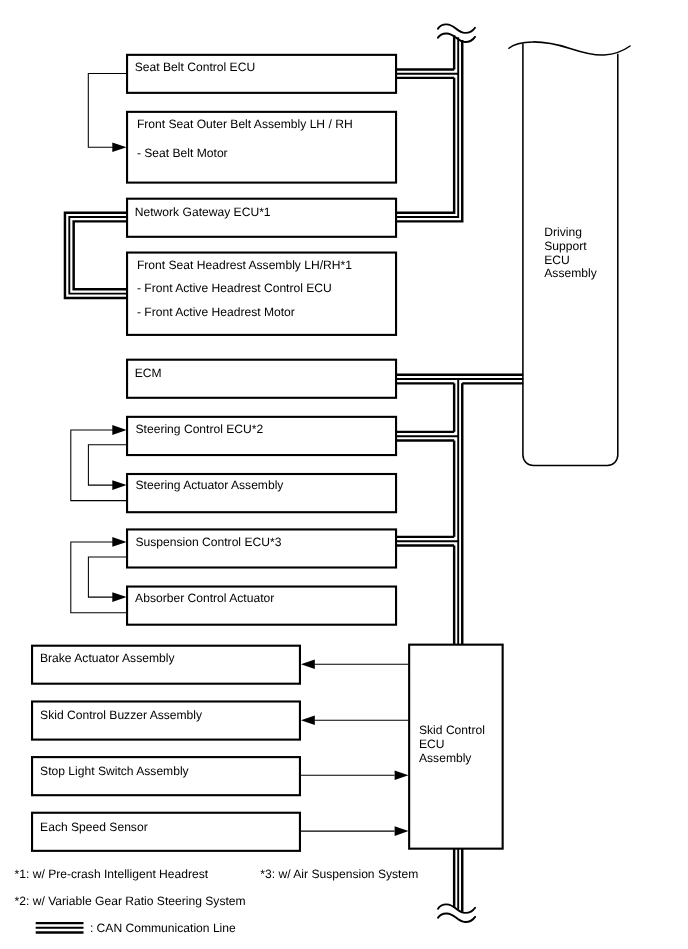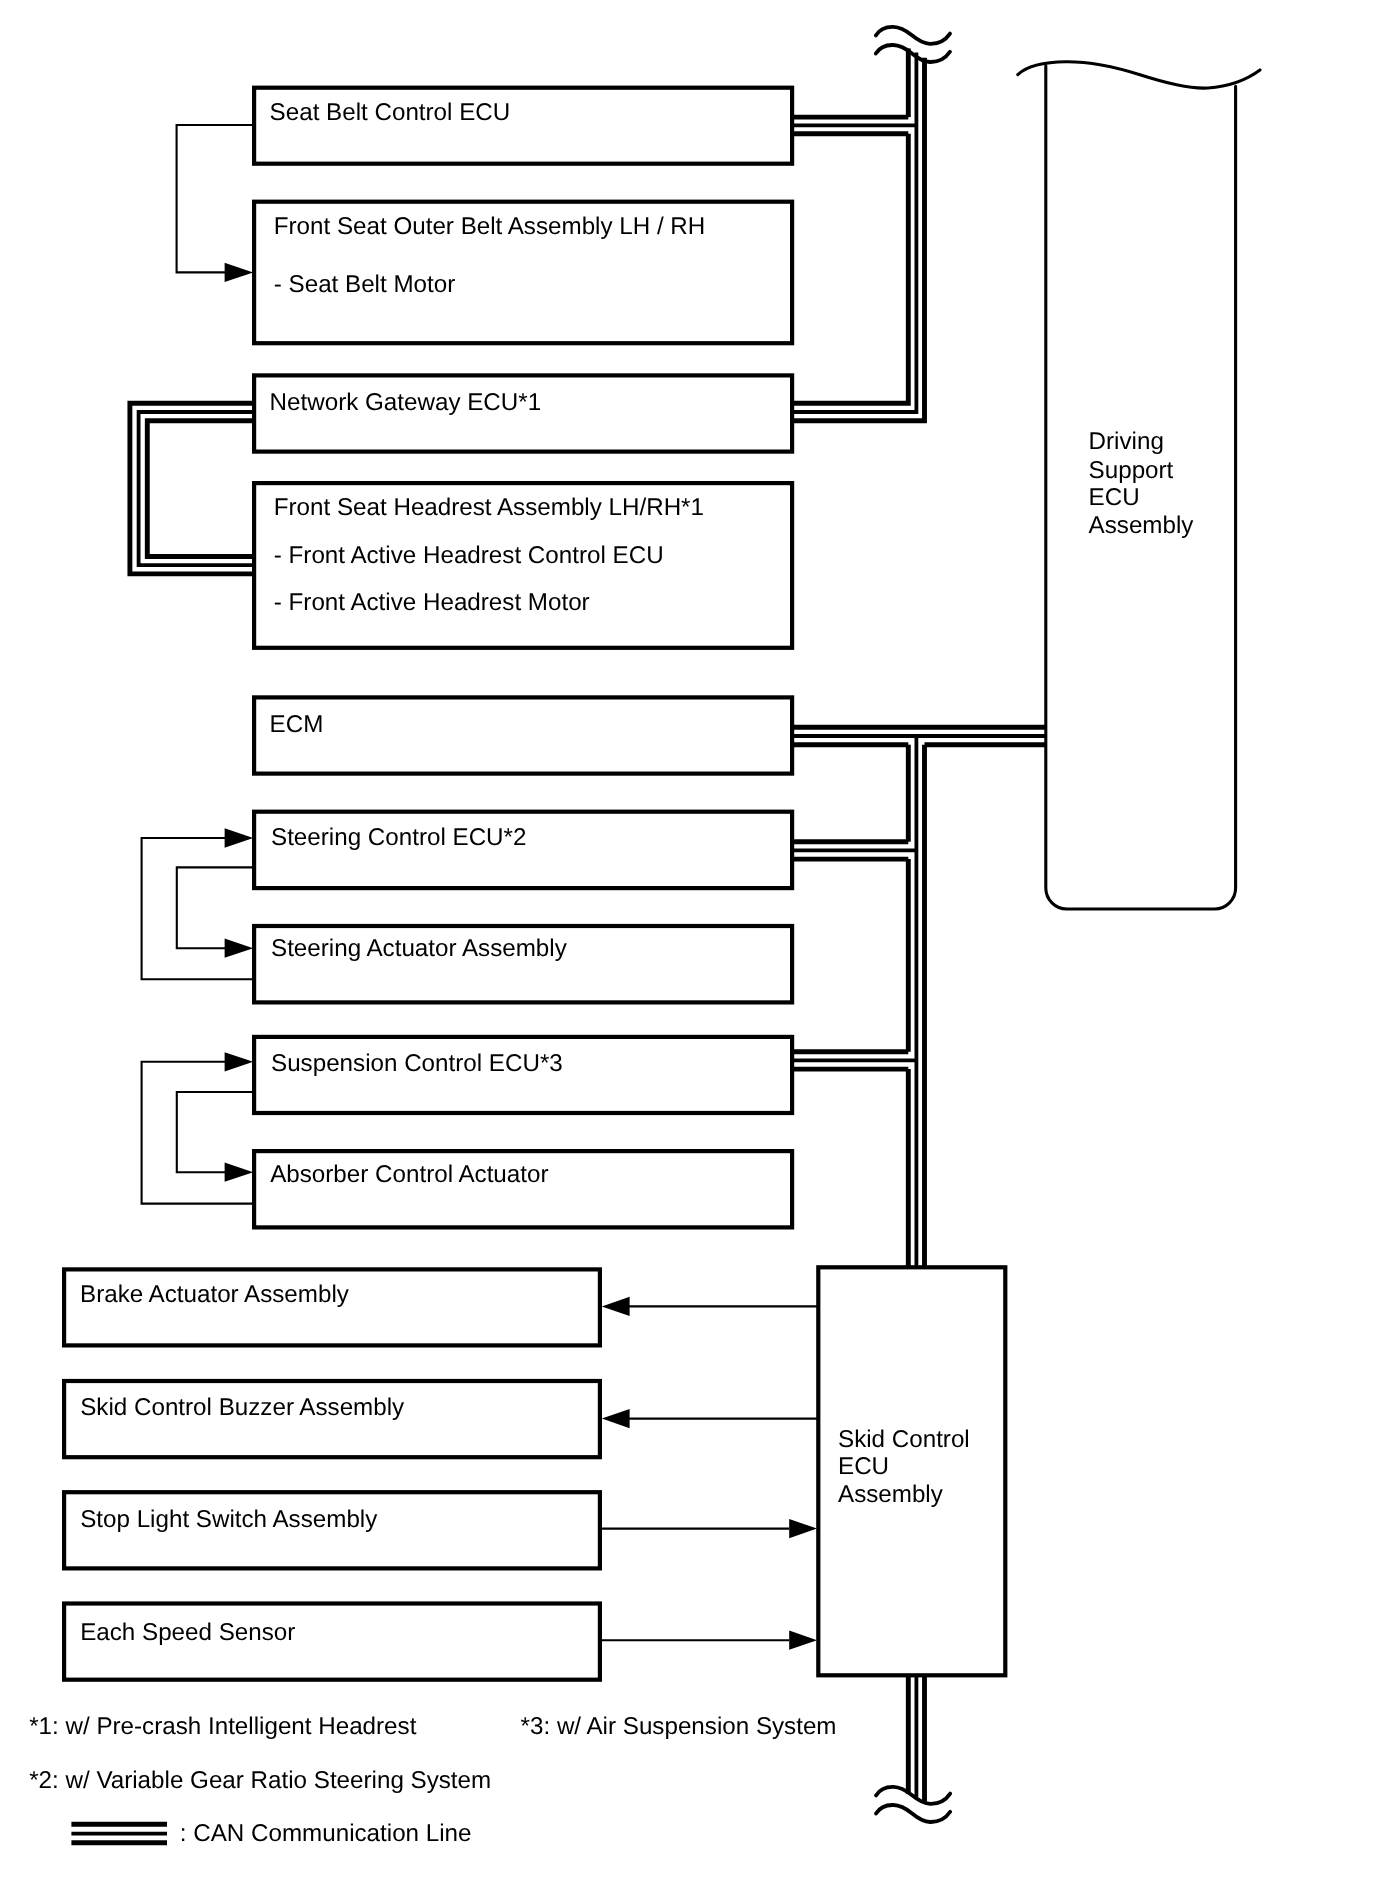--- a/index.html
+++ b/index.html
@@ -1,21 +1,21 @@
 <!DOCTYPE html>
 <html><head>
 <meta charset="utf-8">
 <title>CAN Communication System Diagram</title>
 <style>
   html,body{margin:0;padding:0;background:#ffffff;}
   body{width:688px;height:949px;overflow:hidden;
        font-family:"Liberation Sans",sans-serif;
        -webkit-font-smoothing:antialiased;
        text-rendering:geometricPrecision;}
-  #diagram{position:relative;width:688px;height:853px;}
+  #diagram{position:relative;width:688px;height:853px;margin-top:11px;}
   svg#canvas{display:block;width:688px;height:949px;}
   .bx{fill:#ffffff;stroke:#000000;stroke-width:2.1;}
   .ln{stroke:#000000;stroke-width:1.05;fill:none;}
   .can path{stroke:#000000;fill:none;stroke-linecap:butt;stroke-linejoin:miter;}
   .canout{stroke-width:2.45;}
   .canmid{stroke-width:1.9;}
   .wav{stroke:#000000;stroke-width:1.9;fill:none;stroke-linecap:round;}
   .tornln{stroke:#000000;stroke-width:1.55;fill:none;stroke-linecap:round;}
   .arh{fill:#000000;stroke:none;}
   .lbl{font-family:"Liberation Sans",sans-serif;font-size:12.1px;fill:#000000;}

